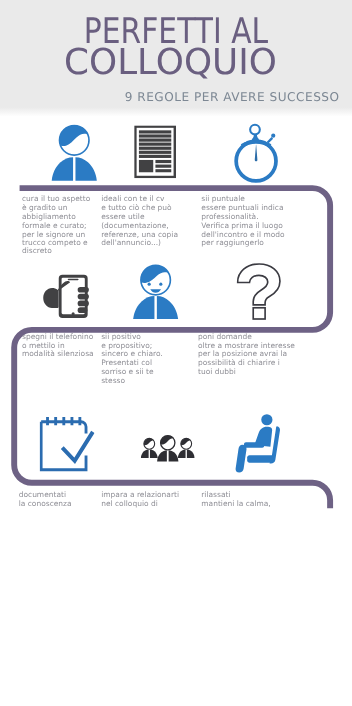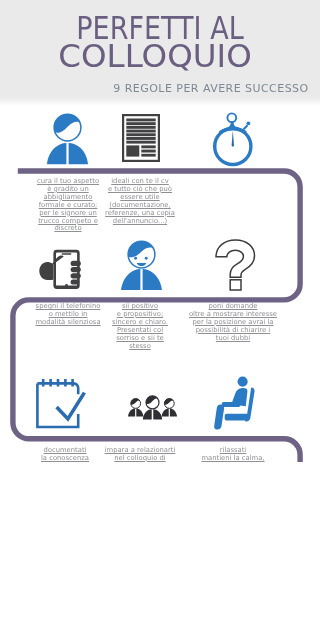--- a/index.html
+++ b/index.html
@@ -5,21 +5,21 @@
   html,body{margin:0;padding:0;}
   body{width:320px;height:642px;background:#ffffff;font-family:"DejaVu Sans",sans-serif;overflow:hidden;}
   .page{position:relative;width:320px;height:462px;overflow:hidden;}
   .topband{position:absolute;left:0;top:0;width:320px;height:106px;
      background:linear-gradient(to bottom,#eaeaea 0,#eaeaea 92%,#ffffff 100%);}
   .ttl{position:absolute;left:0;width:320px;text-align:center;color:#6a5f80;font-weight:400;white-space:nowrap;}
   #t1{top:11.5px;font-size:32px;line-height:32px;transform:scaleX(0.845);}
   #t2{top:39.5px;font-size:32.5px;line-height:32px;margin-left:-5px;}
   #t3{top:83px;font-size:11px;line-height:11px;color:#7d8894;letter-spacing:.46px;text-align:center;left:106px;width:210px;}
   .snake{position:absolute;left:0;top:0;width:320px;height:642px;pointer-events:none;}
-  .tiptext{position:absolute;text-align:center;color:#8f8f96;font-size:6.8px;line-height:7.9px;white-space:pre-line;text-decoration:underline;}
+  .tiptext{position:absolute;color:#8f8f96;font-size:6.8px;line-height:7.9px;white-space:pre-line;}
   .icn{position:absolute;}
   .ft{position:absolute;margin-top:26px;}
   #ihs{left:269.5px;top:500.5px;width:42px;height:20px;}
   #logo{left:14.4px;top:555.6px;font-family:"DejaVu Sans",sans-serif;font-weight:bold;font-size:16px;line-height:16px;color:#10304f;letter-spacing:-0.55px;white-space:nowrap;}
   #lg2{margin-left:3.6px;}
   #logosub{left:14.3px;top:569.3px;font-size:3.0px;line-height:4px;letter-spacing:0.8px;color:#11314f;font-weight:bold;white-space:nowrap;}
   #site{left:24.2px;top:615px;font-size:7.5px;line-height:8px;color:#7a8590;letter-spacing:-0.05px;white-space:nowrap;}
   #para{left:95.5px;top:543.4px;width:224px;font-size:6.35px;line-height:6.2px;color:#a2a2aa;}
   #pikto{left:120px;top:612px;width:90px;height:20px;display:flex;align-items:center;gap:33px;}
   #pklogo{width:13px;height:13px;flex:none;}
@@ -235,20 +235,26 @@
 formale e curato;
 per le signore un
 trucco competo e
 discreto</div>
   <div class="tiptext" id="x1">ideali con te il cv
 e tutto ciò che può
 essere utile
 (documentazione,
 referenze, una copia
 dell'annuncio...)</div>
+  <div class="tiptext" id="x2">sii puntuale
+essere puntuali indica
+professionalità.
+Verifica prima il luogo
+dell'incontro e il modo
+per raggiungerlo</div>
   <div class="tiptext" id="x3">spegni il telefonino
 o mettilo in
 modalità silenziosa</div>
   <div class="tiptext" id="x5">poni domande
 oltre a mostrare interesse
 per la posizione avrai la
 possibilità di chiarire i
 tuoi dubbi</div>
   <div class="tiptext" id="x4">sii positivo
 e propositivo;

